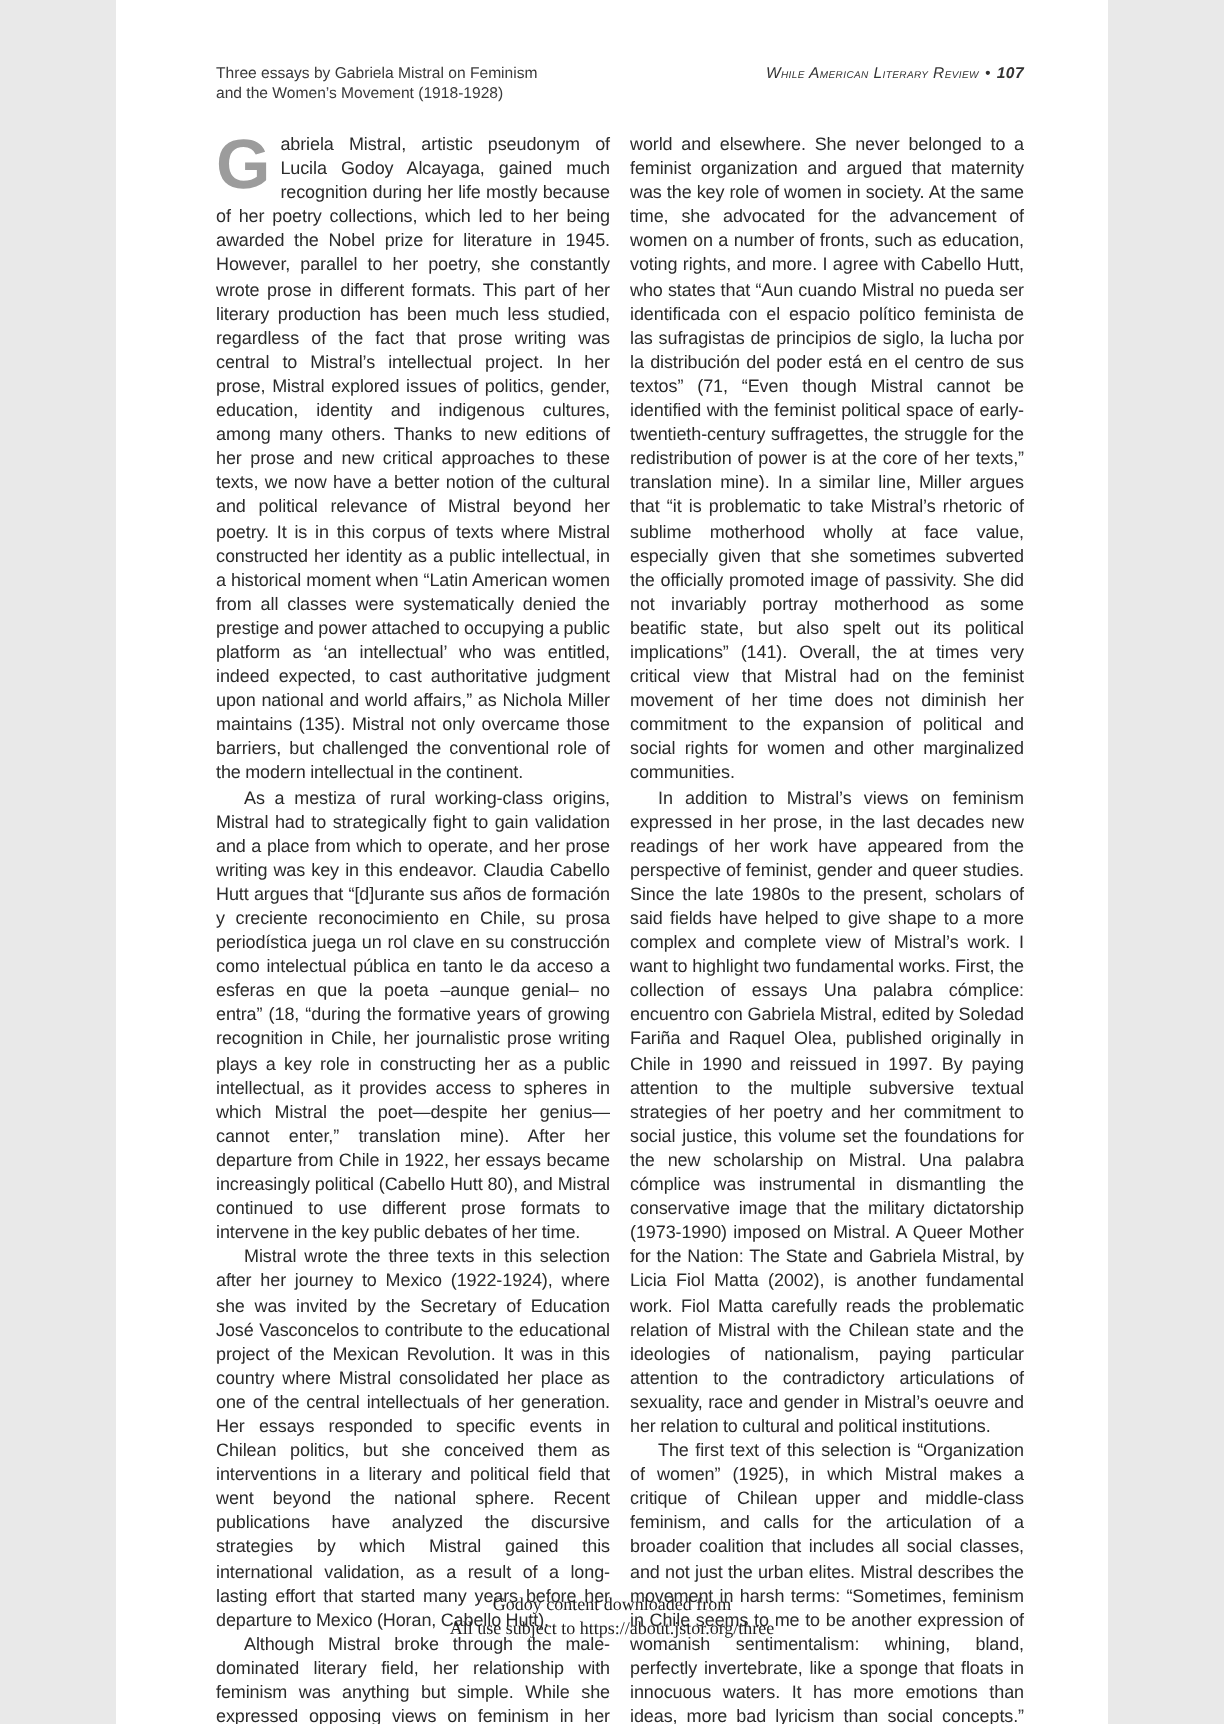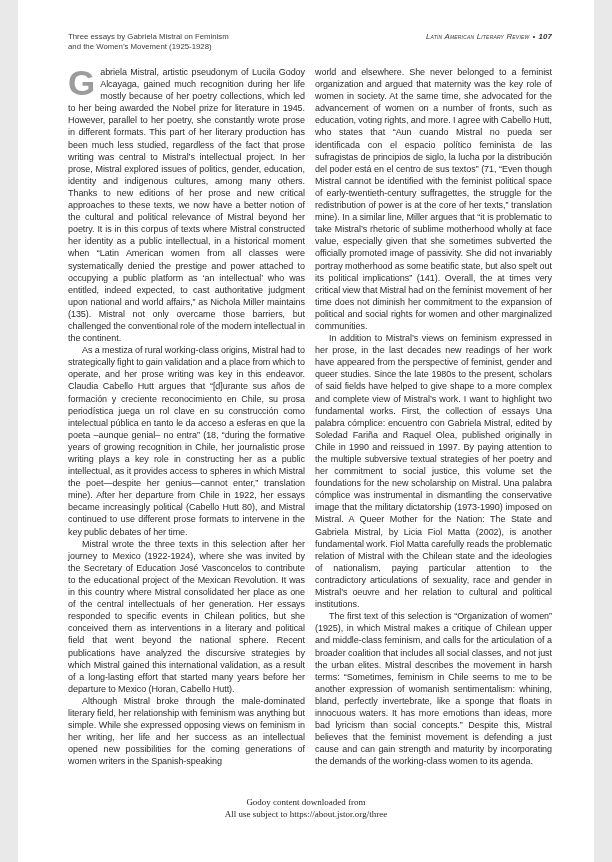--- a/index.html
+++ b/index.html
@@ -1,18 +1,18 @@
 <!DOCTYPE html>
 <html><head>
 <meta charset="utf-8">
 <style>
   html, body { margin: 0; padding: 0; background: #e9e9e9; }
   .page {
     position: relative;
-    width: 576px;
+    width: 496px;
     height: 862px;
     margin: 0 auto;
     background: #ffffff;
     font-family: "Liberation Sans", "DejaVu Sans", sans-serif;
     color: #2b2b2b;
     overflow: hidden;
   }
   .header {
     position: absolute;
     top: 32px; left: 50px; right: 42px;
@@ -68,24 +68,24 @@
   }
 </style>
 </head>
 <body>
 
 <div class="page">
 
   <div class="header">
     <div class="header-left">
       <div>Three essays by Gabriela Mistral on Feminism</div>
-      <div>and the Women’s Movement (1925-1928)</div>
+      <div>and the Women’s Movement (1918-1928)</div>
     </div>
     <div class="header-right">
-      <span class="journal">Latin American Literary Review</span><span class="bullet">•</span><span class="pagenum">107</span>
+      <span class="journal">While American Literary Review</span><span class="bullet">•</span><span class="pagenum">107</span>
     </div>
   </div>
 
   <div class="columns">
     <div class="col">
         <p><span class="dropcap">G</span><span>abriela Mistral, artistic pseudonym of Lucila Godoy Alcayaga, gained much recognition during her life mostly because of her poetry collections, which led to her being awarded the Nobel prize for literature in 1945. However, parallel to her poetry, she constantly wrote prose in different formats. This part of her literary production has been much less studied, regardless of the fact that prose writing was central to Mistral’s intellectual project. In her prose, Mistral explored issues of politics, gender, education, identity and indigenous cultures, among many others. Thanks to new editions of her prose and new critical approaches to these texts, we now have a better notion of the cultural and political relevance of Mistral beyond her poetry. It is in this corpus of texts where Mistral constructed her identity as a public intellectual, in a historical moment when “Latin American women from all classes were systematically denied the prestige and power attached to occupying a public platform as ‘an intellectual’ who was entitled, indeed expected, to cast authoritative judgment upon national and world affairs,” as Nichola Miller maintains (135). Mistral not only overcame those barriers, but challenged the conventional role of the modern intellectual in the continent.</span></p>
         <p class="indent"><span>As a </span><span class="it">mestiza</span><span> of rural working-class origins, Mistral had to strategically fight to gain validation and a place from which to operate, and her prose writing was key in this endeavor. Claudia Cabello Hutt argues that “[d]urante sus años de formación y creciente reconocimiento en Chile, su prosa periodística juega un rol clave en su construcción como intelectual pública en tanto le da acceso a esferas en que la poeta –aunque genial– no entra” (18, “during the formative years of growing recognition in Chile, her journalistic prose writing plays a key role in constructing her as a public intellectual, as it provides access to spheres in which Mistral the poet—despite her genius—cannot enter,” translation mine). After her departure from Chile in 1922, her essays became increasingly political (Cabello Hutt 80), and Mistral continued to use different prose formats to intervene in the key public debates of her time.</span></p>
         <p class="indent"><span>Mistral wrote the three texts in this selection after her journey to Mexico (1922-1924), where she was invited by the Secretary of Education José Vasconcelos to contribute to the educational project of the Mexican Revolution. It was in this country where Mistral consolidated her place as one of the central intellectuals of her generation. Her essays responded to specific events in Chilean politics, but she conceived them as interventions in a literary and political field that went beyond the national sphere. Recent publications have analyzed the discursive strategies by which Mistral gained this international validation, as a result of a long-lasting effort that started many years before her departure to Mexico (Horan, Cabello Hutt).</span></p>
         <p class="indent"><span>Although Mistral broke through the male-dominated literary field, her relationship with feminism was anything but simple. While she expressed opposing views on feminism in her writing, her life and her success as an intellectual opened new possibilities for the coming generations of women writers in the Spanish-speaking</span></p>
       </div>

